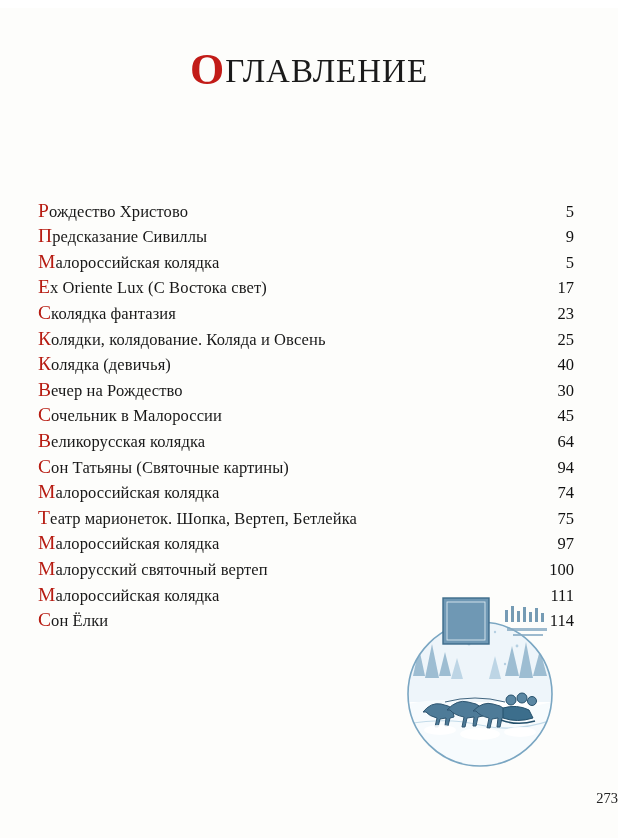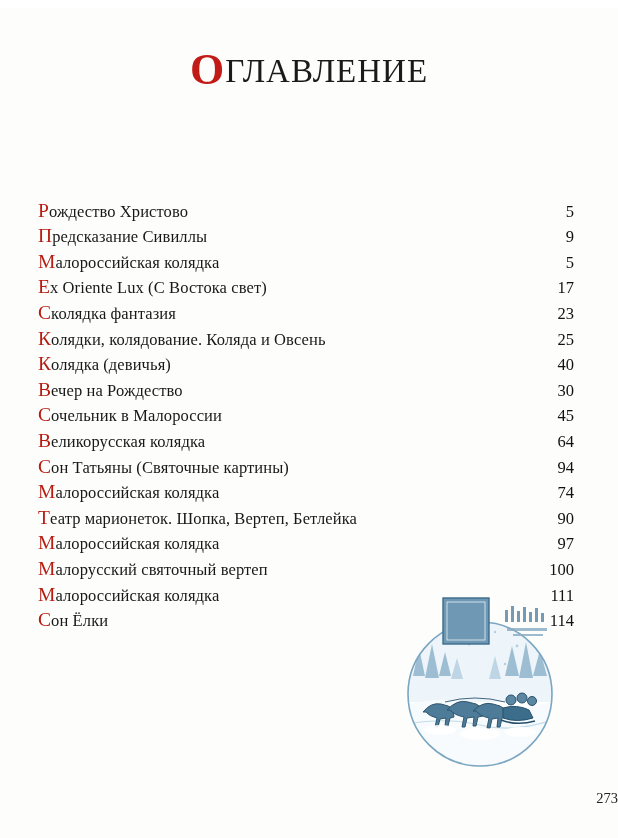--- a/index.html
+++ b/index.html
@@ -147,21 +147,21 @@
     <div class="toc-row">
       <span class="toc-title"><span class="cap">С</span><span>он Татьяны (Святочные картины)</span></span>
       <span class="toc-page">94</span>
     </div>
     <div class="toc-row">
       <span class="toc-title"><span class="cap">М</span><span>алороссийская колядка</span></span>
       <span class="toc-page">74</span>
     </div>
     <div class="toc-row">
       <span class="toc-title"><span class="cap">Т</span><span>еатр марионеток. Шопка, Вертеп, Бетлейка</span></span>
-      <span class="toc-page">90</span>
+      <span class="toc-page">75</span>
     </div>
     <div class="toc-row">
       <span class="toc-title"><span class="cap">М</span><span>алороссийская колядка</span></span>
       <span class="toc-page">97</span>
     </div>
     <div class="toc-row">
       <span class="toc-title"><span class="cap">М</span><span>алорусский святочный вертеп</span></span>
       <span class="toc-page">100</span>
     </div>
     <div class="toc-row">

